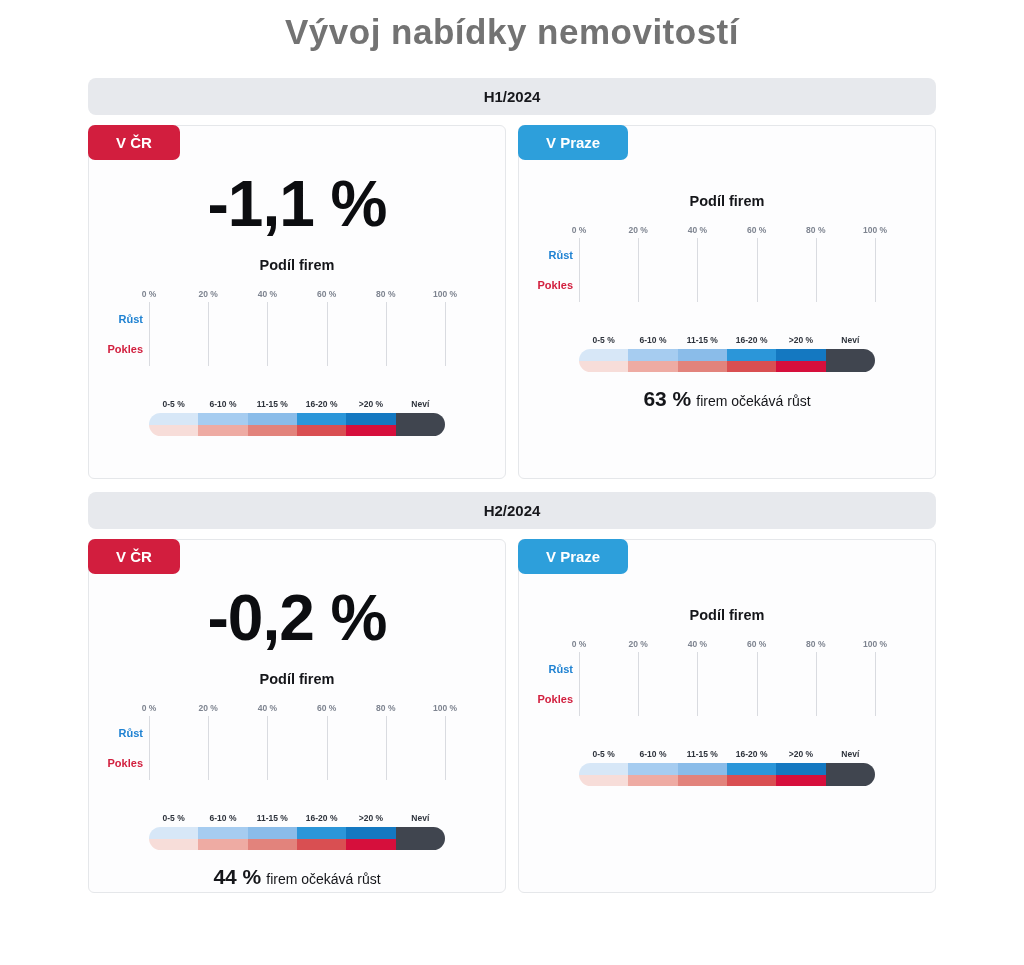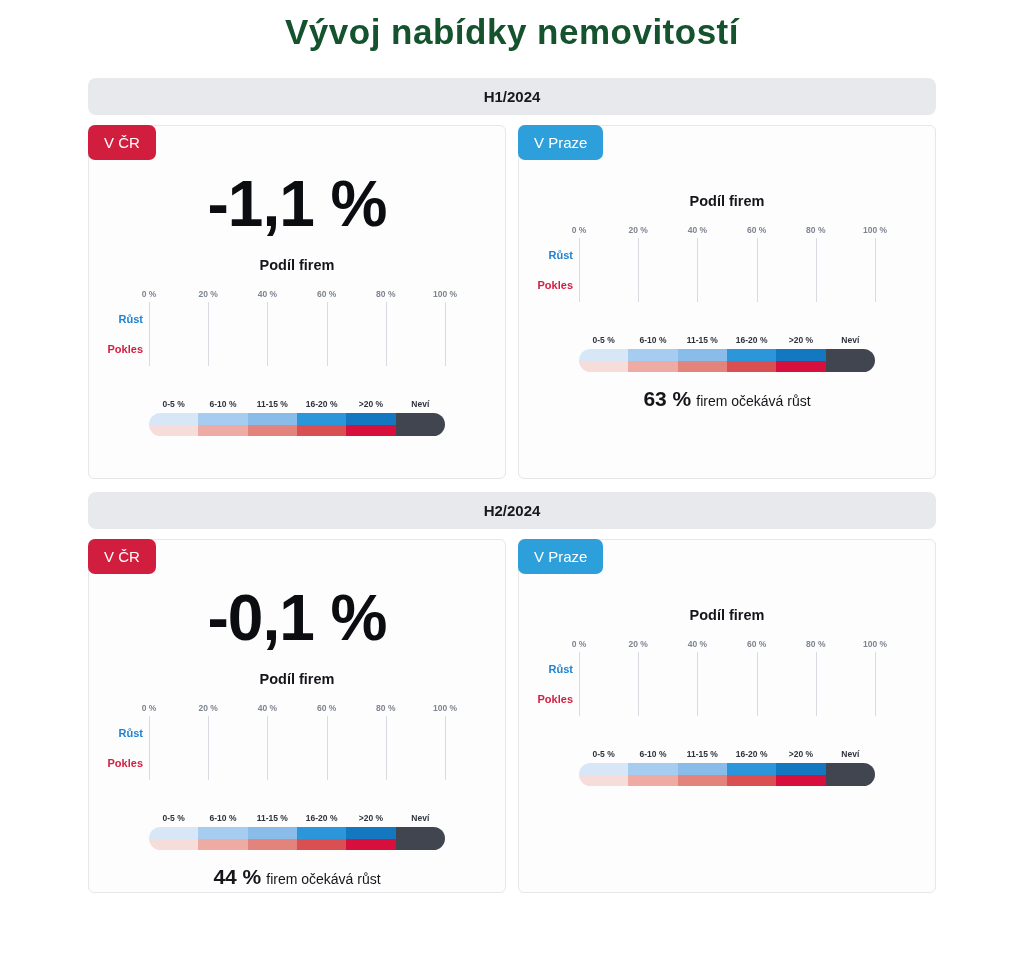--- a/index.html
+++ b/index.html
@@ -5,21 +5,21 @@
   * { box-sizing: border-box; margin: 0; padding: 0; }
   html,body { background:#ffffff; width:1024px; font-family:"Liberation Sans", sans-serif; }
   .page { width:1024px; min-height:965px; padding-top:12px; }
   .title { text-align:center; font-size:35px; font-weight:700; letter-spacing:0.5px; margin-bottom:26px; }
   .content { width:848px; margin:0 auto; }
   .section { margin-bottom:13px; }
   .section-header { height:37px; background:#e7e9ed; border-radius:8px; display:flex; align-items:center; justify-content:center; margin-bottom:10px; }
   .section-label { font-size:15px; font-weight:700; color:#17181c; }
   .panels { display:grid; grid-template-columns:1fr 1fr; gap:12px; }
   .card { position:relative; background:#fdfdfe; border:1px solid #e5e7ea; border-radius:6px; height:354px; padding-top:46px; }
-  .badge { position:absolute; top:-1px; left:-1px; color:#fff; font-size:15px; font-weight:400; padding:9px 16px; border-radius:7px; }
+  .badge { position:absolute; top:-1px; left:-1px; color:#fff; font-size:15px; font-weight:700; padding:9px 28px; border-radius:7px; }
   .big-value { text-align:center; font-size:64px; line-height:1; font-weight:700; letter-spacing:-1px; color:#0c0d10; }
   .subtitle { text-align:center; font-size:14.5px; font-weight:700; color:#15161a; margin-top:21px; }
   .chart { margin-left:2px; width:354px; margin-top:16px; }
   .chart-inner { position:relative; margin-left:58px; width:296px; }
   .ticks { position:relative; height:13px; }
   .tick-label { position:absolute; transform:translateX(-50%); font-size:8.5px; font-weight:600; color:#7e8490; white-space:nowrap; }
   .grid { position:relative; height:64px; }
   .gridline { position:absolute; top:0; bottom:0; width:1px; background:#d9dbe0; }
   .bar-row { position:absolute; left:0; height:26px; display:flex; }
   .bar-row.r0 { top:4px; } .bar-row.r1 { top:34px; }
@@ -32,21 +32,21 @@
   .legend-cell { flex:1; display:flex; flex-direction:column; }
   .legend-cell .half { flex:1; }
   .summary { text-align:center; margin-top:15px; color:#15161a; }
   .summary .sum-val { font-size:21px; font-weight:700; }
   .summary .sum-rest { font-size:14px; font-weight:500; margin-left:5px; }
 </style>
 </head>
 <body>
 
 <div class="page">
-  <h1 class="title" style="color: #14532d;">Vývoj nabídky nemovitostí</h1>
+  <h1 class="title" style="color: #737373;">Vývoj nabídky nemovitostí</h1>
   <div class="content" id="sections">
   <section class="section">
     <div class="section-header">
       <span class="section-label">H1/2024</span>
     </div>
     <div class="panels">
   <div class="card">
     <div class="badge" style="background: rgb(210, 30, 62);">V ČR</div>
     <div class="big-value">-1,1 %</div>
     <div class="subtitle">Podíl firem</div>
@@ -193,21 +193,21 @@
 </div>
   </section>
 
   <section class="section">
     <div class="section-header">
       <span class="section-label">H2/2024</span>
     </div>
     <div class="panels">
   <div class="card">
     <div class="badge" style="background: rgb(210, 30, 62);">V ČR</div>
-    <div class="big-value">-0,1 %</div>
+    <div class="big-value">-0,2 %</div>
     <div class="subtitle">Podíl firem</div>
     <div class="chart">
       <div class="chart-inner">
         <div class="ticks">
                   <span class="tick-label" style="left: 0%;">0 %</span>
                   <span class="tick-label" style="left: 20%;">20 %</span>
                   <span class="tick-label" style="left: 40%;">40 %</span>
                   <span class="tick-label" style="left: 60%;">60 %</span>
                   <span class="tick-label" style="left: 80%;">80 %</span>
                   <span class="tick-label" style="left: 100%;">100 %</span>

